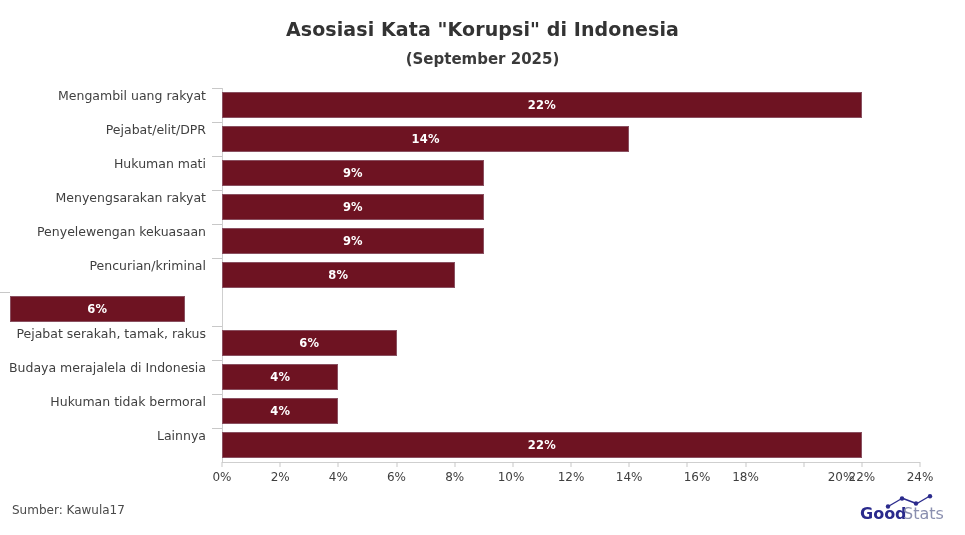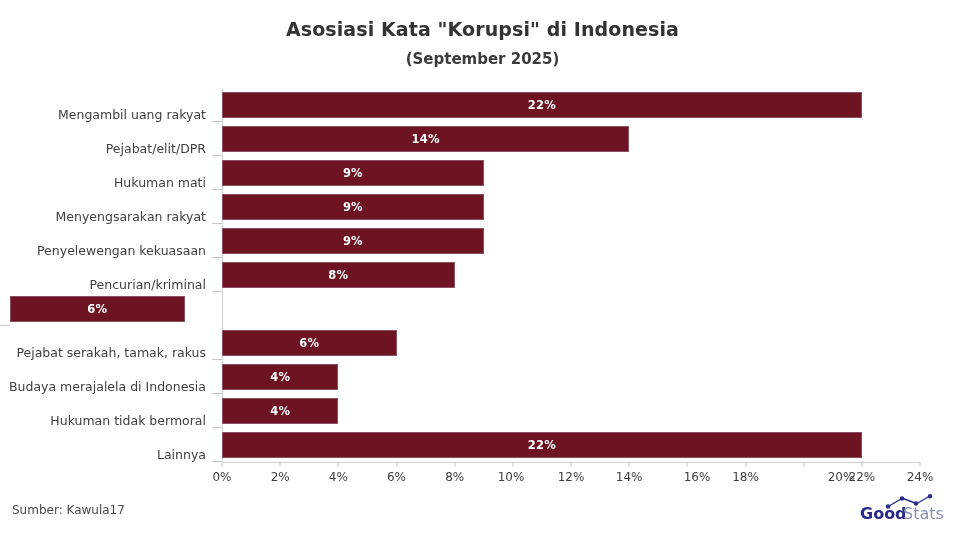--- a/index.html
+++ b/index.html
@@ -25,21 +25,21 @@
     position: absolute;
     left: 0; top: 88px;
     width: 965px; height: 380px;
   }
   
   .rows { position: absolute; left: 0; top: 0; width: 965px; }
   .row {
     position: relative;
     height: 34px;
     display: flex;
-    align-items: flex-end;
+    align-items: flex-start;
   }
   .cat-label {
     width: 212px;
     padding-right: 6px;
     text-align: right;
     font-size: 12.5px;
     color: #3f3f3f;
     white-space: nowrap;
     flex: 0 0 212px;
   }

